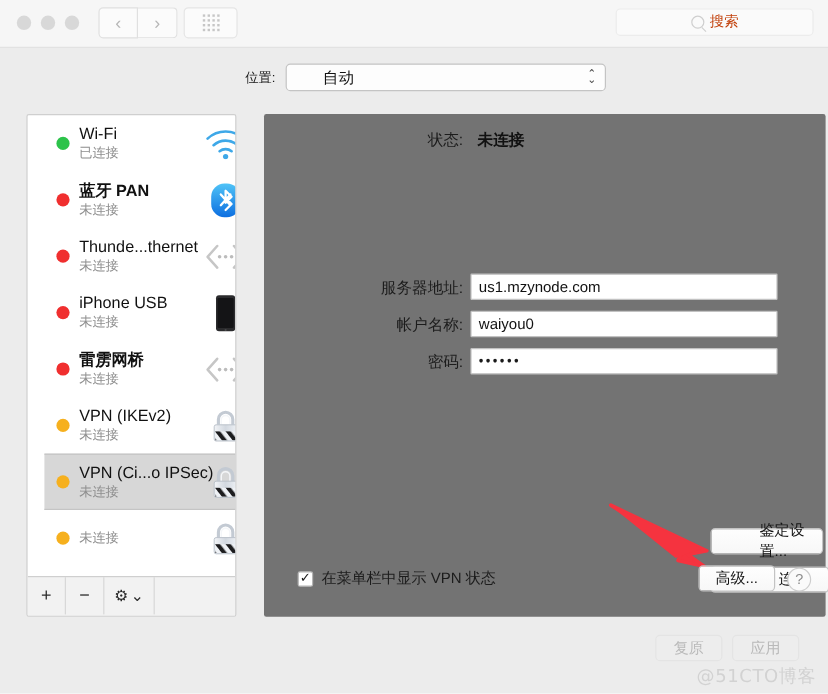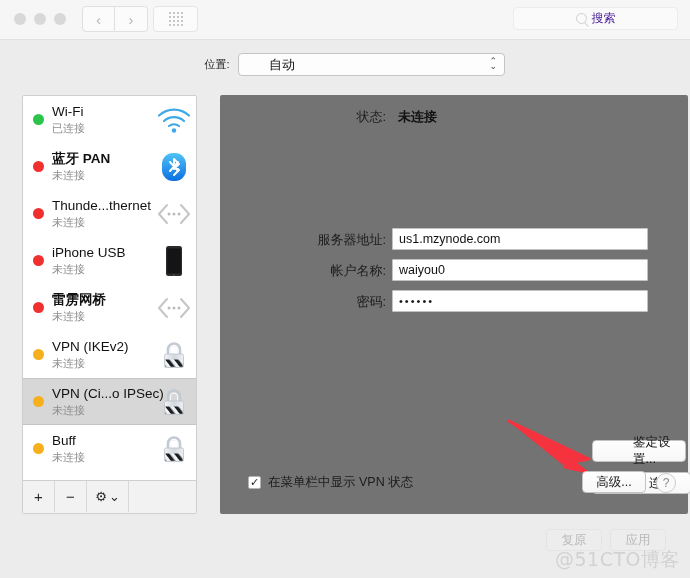--- a/index.html
+++ b/index.html
@@ -126,21 +126,21 @@
   .search-ico::after {
     content: "";
     position: absolute;
     width: 1.4px; height: 5px;
     background: #cfcfcf;
     transform: rotate(-45deg);
     right: -2px; bottom: -4px;
   }
   .search-ph {
     font-size: 12px;
-    color: #4c1d95;
+    color: #c2410c;
   }
 
   
   .loc-row {
     position: absolute;
     left: 0; top: 50px;
     width: 690px;
     height: 32px;
   }
   .loc-label {
@@ -191,20 +191,21 @@
     box-sizing: border-box;
     border-radius: 2px;
     overflow: hidden;
   }
   .svc-list {
     position: absolute;
     left: 0; top: 0;
     width: 173px;
     height: 385px;
     overflow: hidden;
+    padding-left: 14px;
   }
   .svc-row {
     position: relative;
     height: 47px;
     display: flex;
     align-items: center;
     box-sizing: border-box;
     padding-left: 10px;
   }
   .svc-row.selected {
@@ -448,21 +449,21 @@
     justify-content: center;
     font-size: 12.5px;
     color: #b9b9b9;
   }
   #btn-revert { left: 546px; top: 11px; width: 56px; }
   #btn-apply  { left: 610px; top: 11px; width: 56px; }
 
   .watermark {
     position: absolute;
     right: 10px; bottom: 5px;
-    font-size: 19px;
+    font-size: 15px;
     color: #d2d2d2;
     letter-spacing: 0.5px;
     font-family: "DejaVu Sans", sans-serif;
   }
 </style>
 </head>
 <body>
 
 <div class="window">
 
@@ -651,21 +652,20 @@
               <path d="M10 15 L10 10.5 A6 6 0 0 1 22 10.5 L22 15" fill="none" stroke="#c3cad3" stroke-width="2.6"></path>
               <path d="M12.4 15 L12.4 10.8 A3.6 3.6 0 0 1 19.6 10.8 L19.6 15" fill="none" stroke="#f4f6f9" stroke-width="1.2"></path>
               <rect x="6.5" y="15" width="19" height="13.5" rx="1.6" fill="url(#lkb)" stroke="#b9c0c9" stroke-width="0.8"></rect>
               <rect x="7.3" y="20.5" width="17.4" height="7.3" fill="url(#hatch)"></rect>
             </svg>
           </span>
         </div>
         <div class="svc-row">
           <span class="dot" style="background: rgb(246, 176, 30);"></span>
           <span class="svc-text">
-            <div class="svc-name">Buff</div>
             <div class="svc-status">未连接</div>
           </span>
           <span class="svc-icon" style="display: flex; align-items: center; justify-content: center;">
             <svg width="32" height="32" viewBox="0 0 32 32">
               <defs>
                 <linearGradient id="lkb" x1="0" y1="0" x2="1" y2="0">
                   <stop offset="0" stop-color="#f2f4f7"></stop>
                   <stop offset="0.5" stop-color="#d2d8e0"></stop>
                   <stop offset="1" stop-color="#eef1f5"></stop>
                 </linearGradient>

